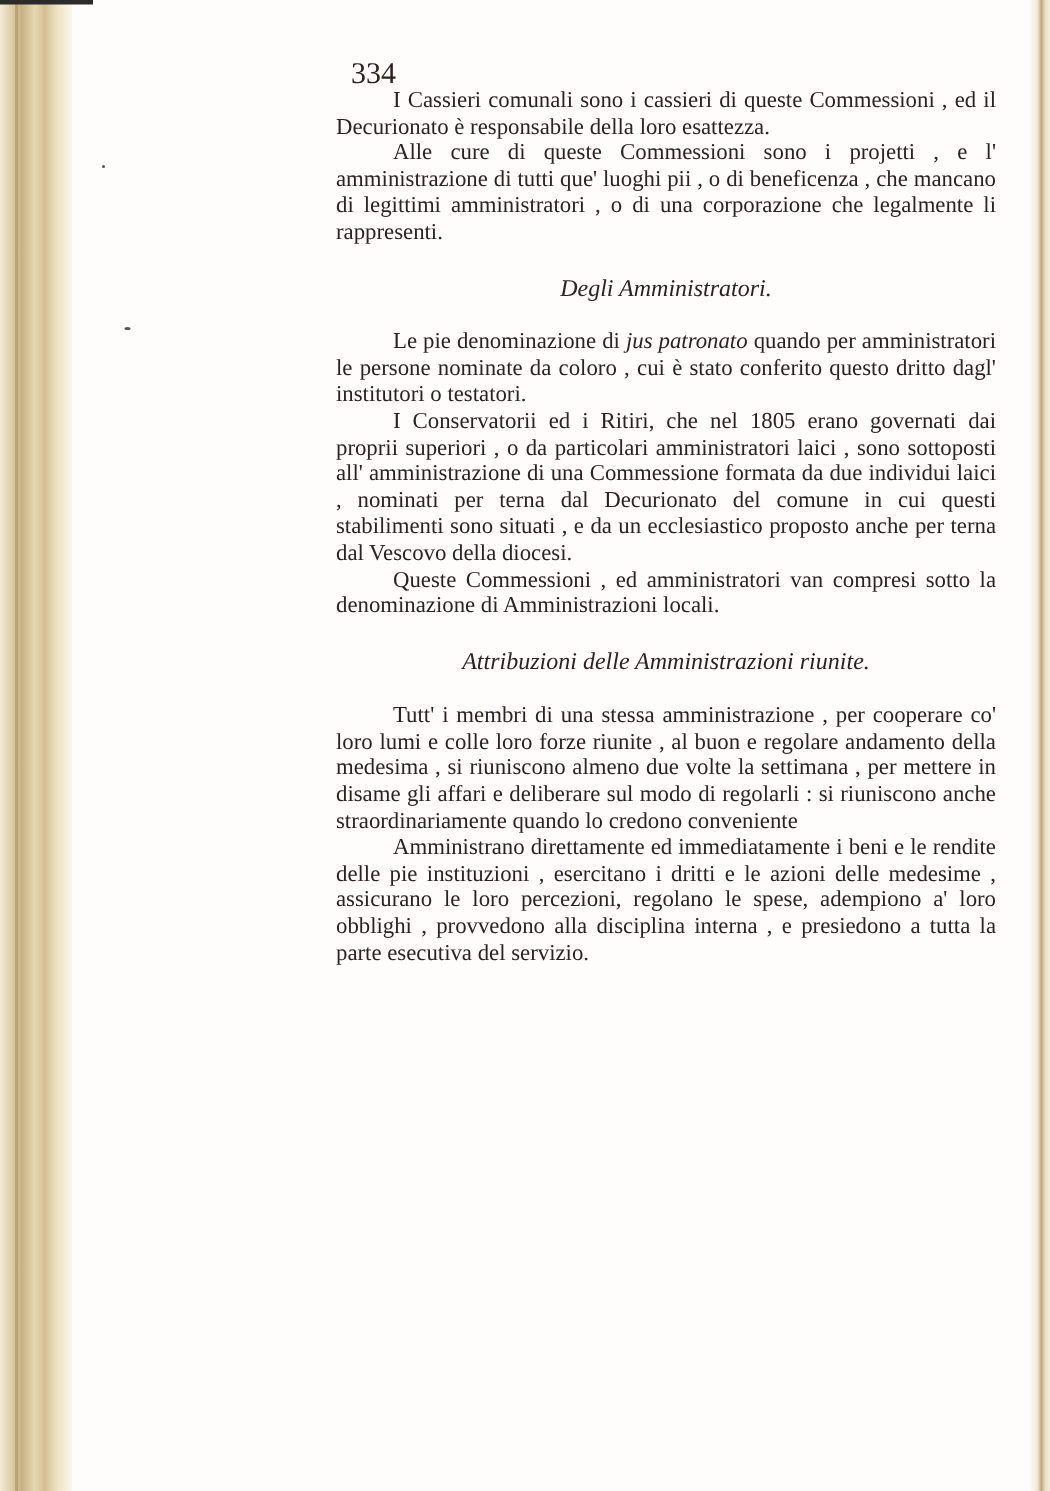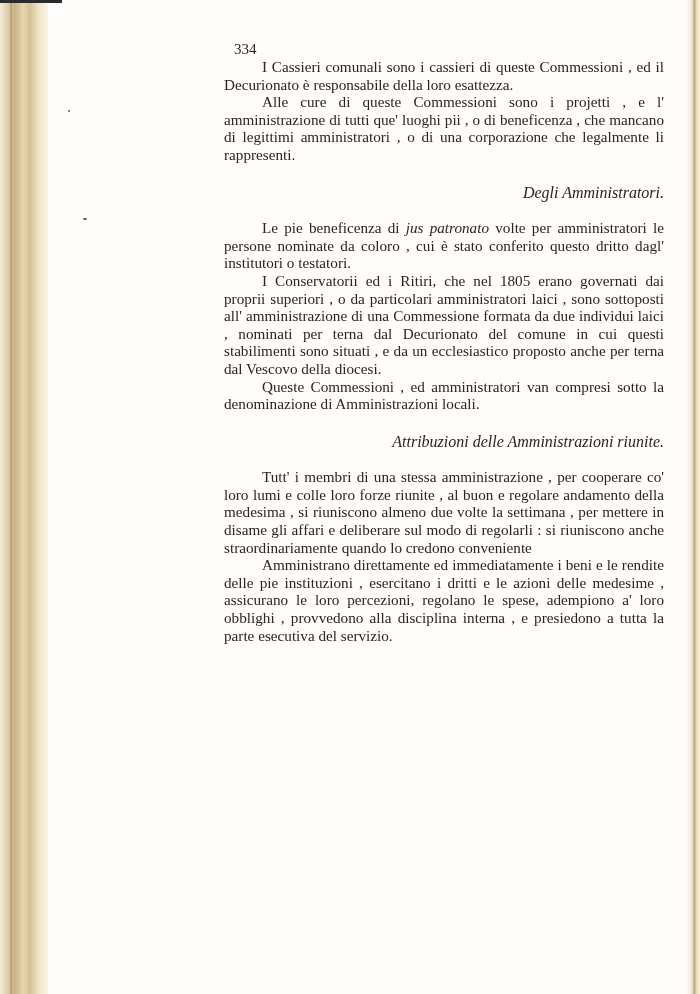--- a/index.html
+++ b/index.html
@@ -20,39 +20,39 @@
   .top-bar { position:absolute; left:0; top:0; width:62px; height:3px; background:#2b2b2b; }
   .right-edge {
     position:absolute; right:0; top:0; width:14px; height:994px;
     background:linear-gradient(90deg,#fefdfb 0%,#f0e8d6 40%,#bfa67a 60%,#e7dcc3 75%,#f4eee0 100%);
   }
   .speck { position:absolute; background:#555; border-radius:50%; }
   .page {
     position:absolute; left:224px; top:42px; width:440px;
     font-size:15.2px; line-height:17.6px; text-align:justify;
   }
-  .folio { font-size:15px; line-height:14px; margin-left:10px; margin-bottom:2px; }
+  .folio { font-size:20px; line-height:14px; margin-left:10px; margin-bottom:2px; }
   .para { text-indent:38px; margin:0; }
-  .heading { text-align:right; font-style:italic; font-size:16px; margin:20px 0 18px 0; }
+  .heading { text-align:center; font-style:italic; font-size:16px; margin:20px 0 18px 0; }
   .ital { font-style:italic;margin-top:12px; }
 </style>
 </head>
 <body>
 
 <div class="gutter"></div>
 <div class="top-bar"></div>
 <div class="right-edge"></div>
 <div class="speck" style="left:68px;top:110px;width:2px;height:2px;"></div>
 <div class="speck" style="left:83px;top:218px;width:4px;height:2px;"></div>
 
 <div class="page">
   <div class="folio">334</div>
 
   <p class="para">I Cassieri comunali sono i cassieri di queste Commessioni , ed il Decurionato è responsabile della loro esattezza.</p>
   <p class="para">Alle cure di queste Commessioni sono i projetti , e l' amministrazione di tutti que' luoghi pii , o di beneficenza , che mancano di legittimi amministratori , o di una corporazione che legalmente li rappresenti.</p>
   <div class="heading">Degli Amministratori.</div>
-  <p class="para"><span>Le pie beneficenza di </span><span class="ital">jus patronato</span><span> volte per amministratori le persone nominate da coloro , cui è stato conferito questo dritto dagl' institutori o testatori.</span></p>
+  <p class="para"><span>Le pie denominazione di </span><span class="ital">jus patronato</span><span> quando per amministratori le persone nominate da coloro , cui è stato conferito questo dritto dagl' institutori o testatori.</span></p>
   <p class="para">I Conservatorii ed i Ritiri, che nel 1805 erano governati dai proprii superiori , o da particolari amministratori laici , sono sottoposti all' amministrazione di una Commessione formata da due individui laici , nominati per terna dal Decurionato del comune in cui questi stabilimenti sono situati , e da un ecclesiastico proposto anche per terna dal Vescovo della diocesi.</p>
   <p class="para">Queste Commessioni , ed amministratori van compresi sotto la denominazione di Amministrazioni locali.</p>
   <div class="heading">Attribuzioni delle Amministrazioni riunite.</div>
   <p class="para">Tutt' i membri di una stessa amministrazione , per cooperare co' loro lumi e colle loro forze riunite , al buon e regolare andamento della medesima , si riuniscono almeno due volte la settimana , per mettere in disame gli affari e deliberare sul modo di regolarli : si riuniscono anche straordinariamente quando lo credono conveniente</p>
   <p class="para">Amministrano direttamente ed immediatamente i beni e le rendite delle pie instituzioni , esercitano i dritti e le azioni delle medesime , assicurano le loro percezioni, regolano le spese, adempiono a' loro obblighi , provvedono alla disciplina interna , e presiedono a tutta la parte esecutiva del servizio.</p>
 </div>
 
 </body></html>

